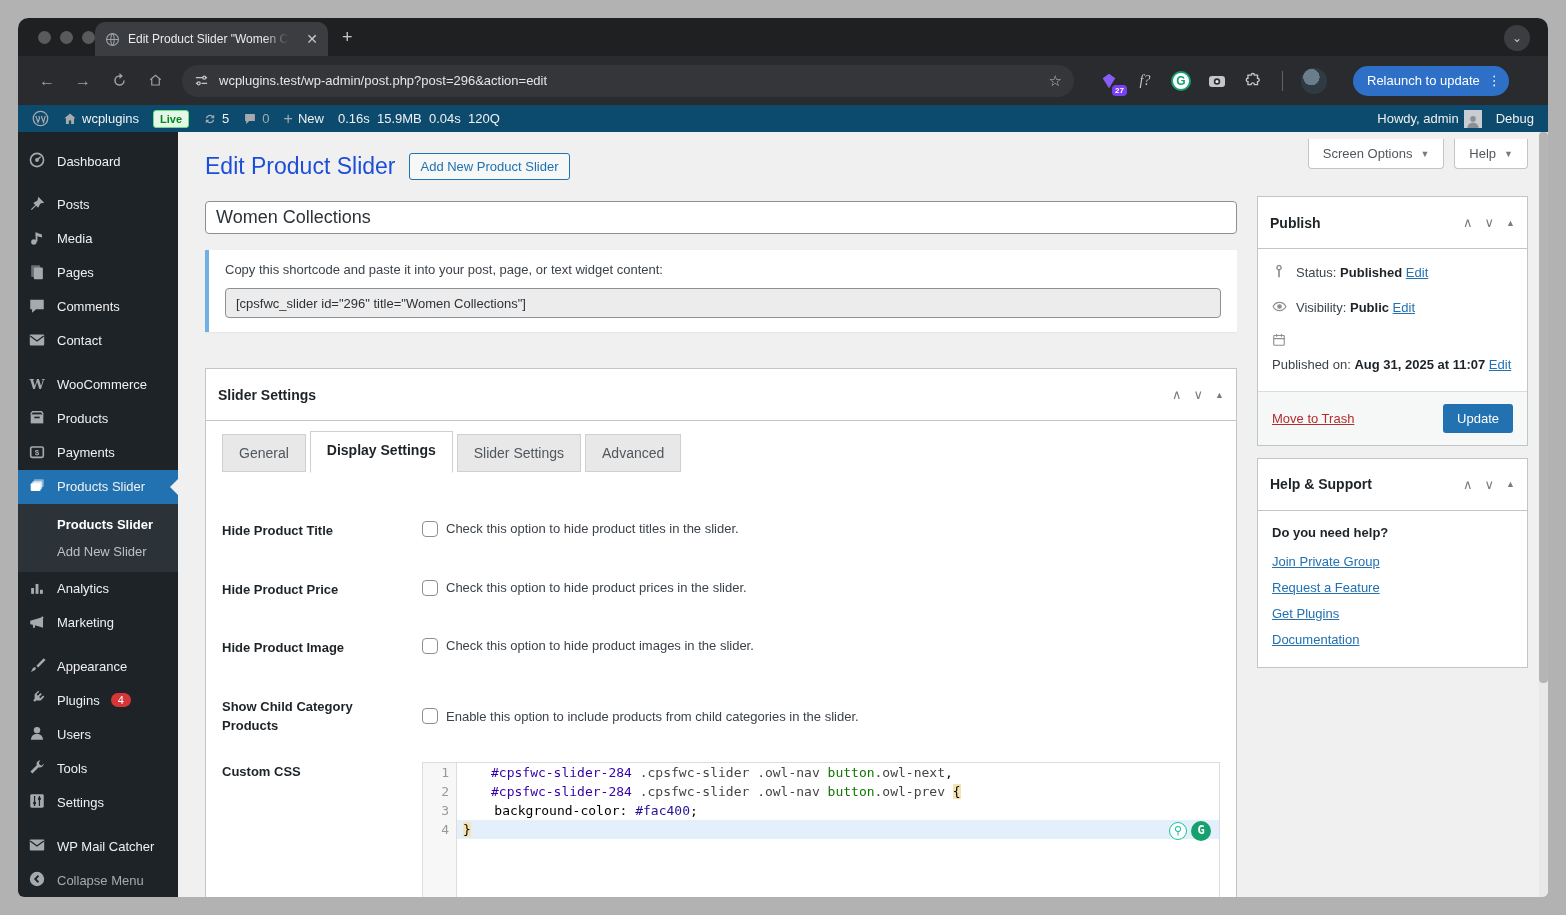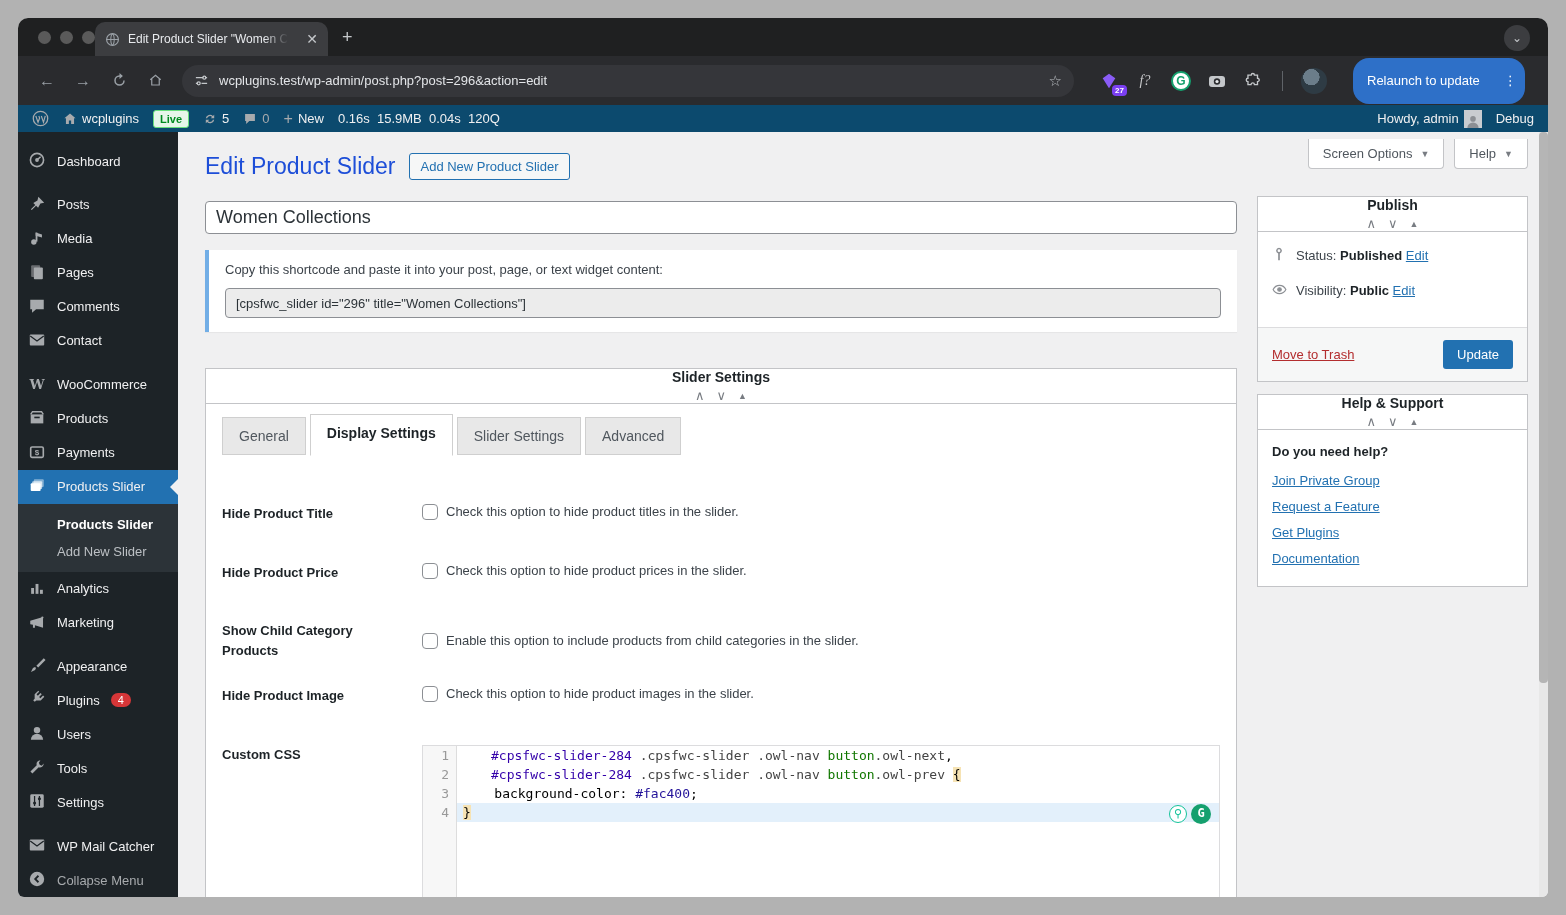--- a/index.html
+++ b/index.html
@@ -32,22 +32,22 @@
   .star { color:#b9bdc1; font-size:15px; }
   .ext-row { display:flex; align-items:center; gap:14px; margin-left:18px; }
   .ext { position:relative; width:22px; height:22px; display:flex; align-items:center; justify-content:center; }
   .ext-badge { position:absolute; right:-7px; bottom:-4px; background:#7b3ff2; color:#fff; font-size:8px;
     border-radius:4px; padding:1px 3px; font-weight:bold; }
   .ext-f { color:#c8c9cb; font-size:14px; font-style:italic; font-family:"Liberation Serif", serif; }
   .g-circle { width:20px; height:20px; border-radius:50%; background:#fff; color:#15a06e; border:2px solid #15a06e;
     font-weight:bold; font-size:12px; display:flex; align-items:center; justify-content:center; }
   .tb-sep { width:1px; height:20px; background:#5f6368; margin:0 4px; }
   .avatar-br { width:26px; height:26px; border-radius:50%; background:radial-gradient(circle at 40% 35%, #6b7d8a 0 35%, #2e3b44 36%); }
-  .relaunch { margin-left:12px; height:46px; background:#2e70c8; color:#fff; border-radius:16px; font-size:13px;
-    display:flex; align-items:center; padding:0 8px 0 14px; gap:24px; white-space:nowrap; }
+  .relaunch { margin-left:12px; height:30px; background:#2e70c8; color:#fff; border-radius:16px; font-size:13px;
+    display:flex; align-items:center; padding:0 8px 0 14px; gap:8px; white-space:nowrap; }
   .relaunch .dots { font-size:13px; letter-spacing:0; }
 
   
   .adminbar { height:27px; background:#0c4a6e; color:#f0f0f1; font-size:13px; display:flex; align-items:center;
     padding:0 14px; gap:14px; }
   .adminbar .grow { flex:1; }
   .ab-item { display:flex; align-items:center; gap:5px; }
   .ab-ic { color:#a7aaad; display:flex; }
   .live-badge { background:#e6f6e9; color:#008a20; border:1px solid #68de7c; border-radius:3px;
     font-size:11px; font-weight:bold; padding:0 6px; line-height:16px; }
@@ -91,21 +91,21 @@
     padding:0 10px; font-size:18px; color:#2c3338; background:#fff; font-family:"Liberation Sans", sans-serif; }
 
   .shortcode-box { margin-top:16px; background:#fff; border-left:4px solid #72aee6;
     box-shadow:0 1px 1px rgba(0,0,0,.04); padding:12px 16px 14px; }
   .shortcode-box p { font-size:13px; color:#3c434a; }
   .shortcode-input { width:100%; height:30px; margin-top:11px; background:#ececec; border:1px solid #8c8f94;
     border-radius:4px; padding:0 10px; font-size:13px; color:#2c3338; font-family:"Liberation Sans", sans-serif; }
 
   .postbox { background:#fff; border:1px solid #c3c4c7; }
   .postbox-header { display:flex; align-items:center; justify-content:space-between; padding:0 12px;
-    height:35px; border-bottom:1px solid #c3c4c7;flex-direction:column; }
+    height:52px; border-bottom:1px solid #c3c4c7; }
   .postbox-header .pb-title { font-size:14px; font-weight:600; color:#1d2327; }
   .handles { display:flex; gap:12px; color:#787c82; align-items:center; }
   .handles .ord { font-size:13px; }
   .handles .tog { font-size:9px; }
 
   .slider-box { margin-top:36px; height:560px; }
   .tabs-row { padding:10px 16px 0; display:flex; align-items:flex-end; border-bottom:1px solid #fff; }
   .tab-btn { background:#e8e8e8; border:1px solid #cfcfcf; padding:10px 16px; font-size:14px; color:#50575e;
     margin-right:4px; }
   .tab-btn.active { background:#fff; border-bottom-color:#fff; font-weight:bold; color:#1d2327;
@@ -523,32 +523,32 @@
                     <span>Check this option to hide product titles in the slider.</span>
                   </div>
                 </div>
                 <div class="form-row">
                   <div class="form-label">Hide Product Price</div>
                   <div class="form-ctrl">
                     <span class="cb"></span>
                     <span>Check this option to hide product prices in the slider.</span>
                   </div>
                 </div>
+                <div class="form-row">
+                  <div class="form-label">Hide Product Image</div>
+                  <div class="form-ctrl">
+                    <span class="cb"></span>
+                    <span>Check this option to hide product images in the slider.</span>
+                  </div>
+                </div>
                 <div class="form-row tall">
                   <div class="form-label">Show Child Category Products</div>
                   <div class="form-ctrl">
                     <span class="cb"></span>
                     <span>Enable this option to include products from child categories in the slider.</span>
-                  </div>
-                </div>
-                <div class="form-row">
-                  <div class="form-label">Hide Product Image</div>
-                  <div class="form-ctrl">
-                    <span class="cb"></span>
-                    <span>Check this option to hide product images in the slider.</span>
                   </div>
                 </div>
                 <div class="form-row">
                   <div class="form-label">Custom CSS</div>
                   <div class="code-editor">
                     <div class="code-line">
                       <span class="gutter">1</span>
                       <span class="code-text"><span class="tok-id">#cpsfwc-slider-284</span><span class="tok-plain"> </span><span class="tok-cls">.cpsfwc-slider</span><span class="tok-plain"> </span><span class="tok-cls">.owl-nav</span><span class="tok-plain"> </span><span class="tok-tag">button</span><span class="tok-cls">.owl-next</span><span class="tok-plain">,</span></span>
                     </div>
                     <div class="code-line">
@@ -598,20 +598,29 @@
               </div>
               <div class="pb-row">
                 <span class="pb-ic">
                     <svg width="15" height="15" viewBox="0 0 20 20" fill="none" stroke="currentColor" stroke-width="1.5">
                       <path d="M1.5 10C3 7 6 4.5 10 4.5S17 7 18.5 10C17 13 14 15.5 10 15.5S3 13 1.5 10z"></path>
                       <circle cx="10" cy="10" r="2.4" fill="currentColor"></circle>
                     </svg>
                   </span>
                 <span><span>Visibility:</span> <b>Public</b> <a class="blue">Edit</a></span>
               </div>
+              <div class="pb-row" style="margin-bottom:4px;">
+                <span class="pb-ic">
+                    <svg width="14" height="14" viewBox="0 0 20 20" fill="none" stroke="currentColor" stroke-width="1.6">
+                      <rect x="2.5" y="3.5" width="15" height="14" rx="1"></rect>
+                      <path d="M2.5 8h15M6.5 1.5v4M13.5 1.5v4"></path>
+                    </svg>
+                  </span>
+                <span><span>Published on:</span> <b>Aug 31, 2025 at 11:07</b> <a class="blue">Edit</a></span>
+              </div>
             </div>
             <div class="publish-footer">
               <a class="trash">Move to Trash</a>
               <button class="update-btn">Update</button>
             </div>
           </div>
 
           <div class="postbox help-box">
             <div class="postbox-header">
               <span class="pb-title">Help &amp; Support</span>

